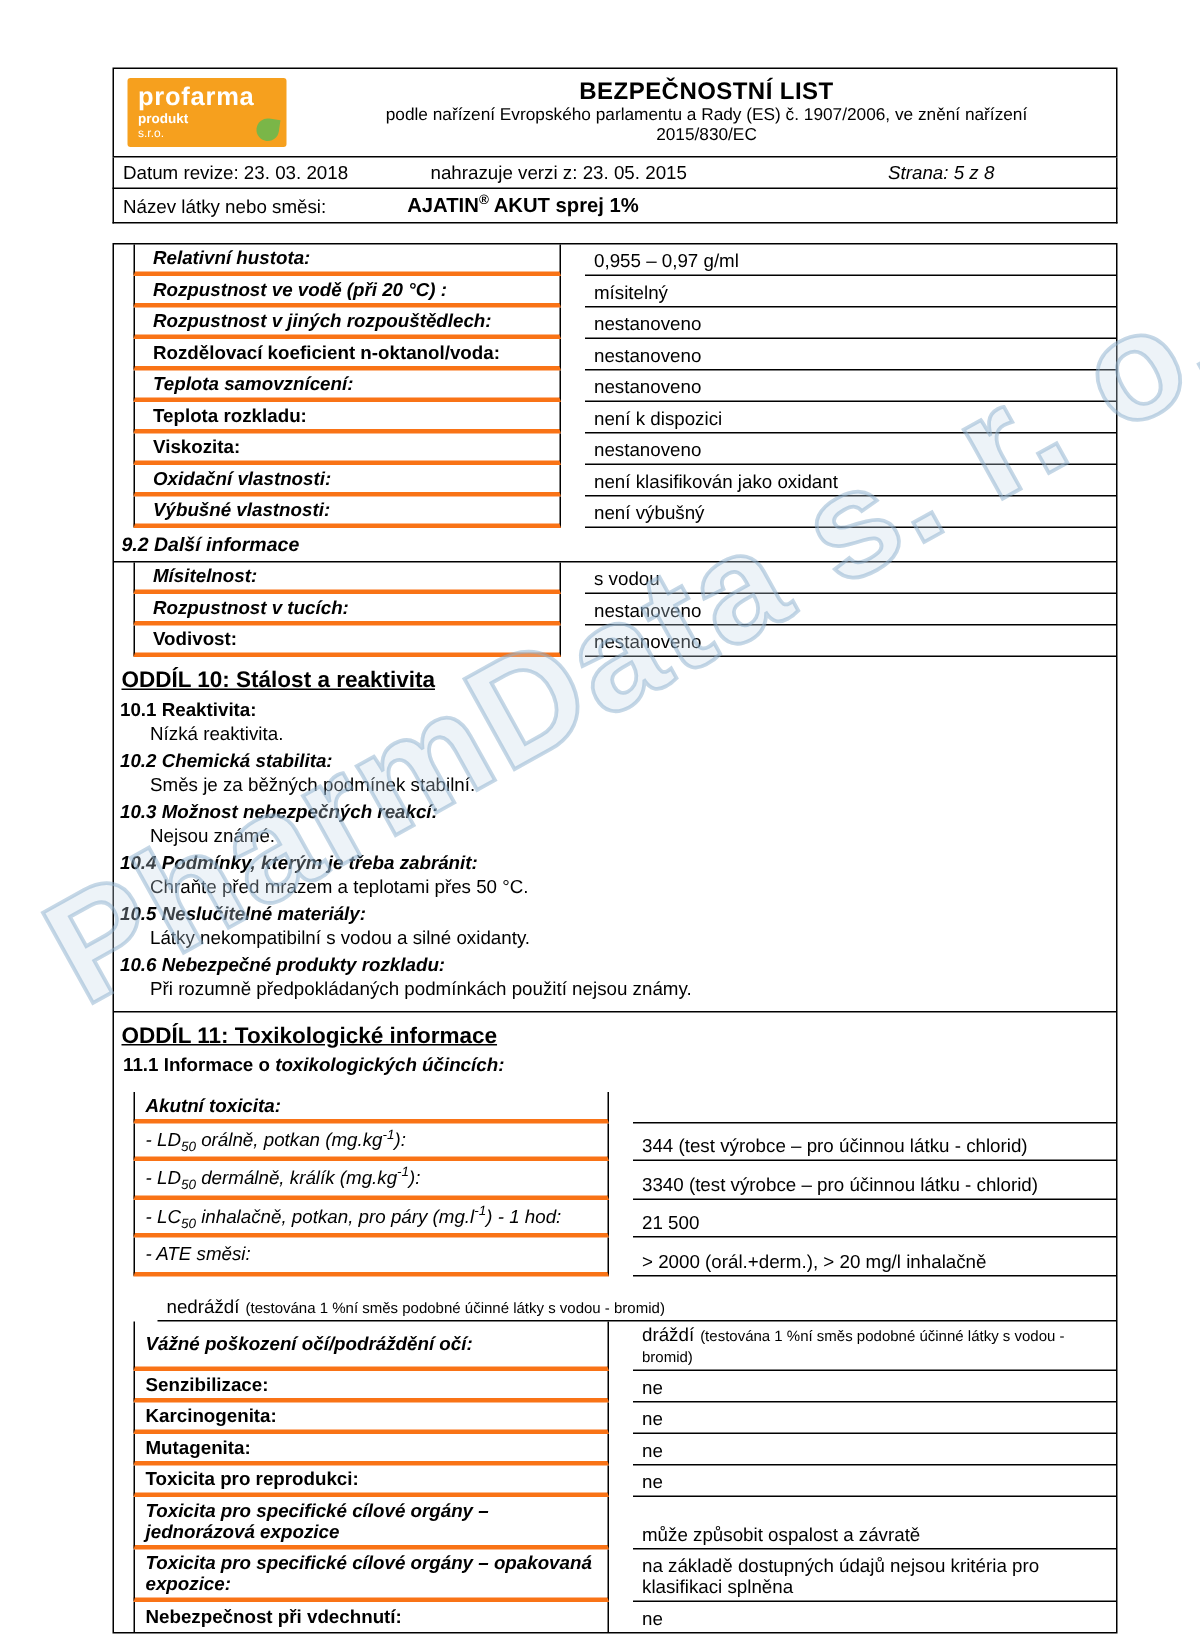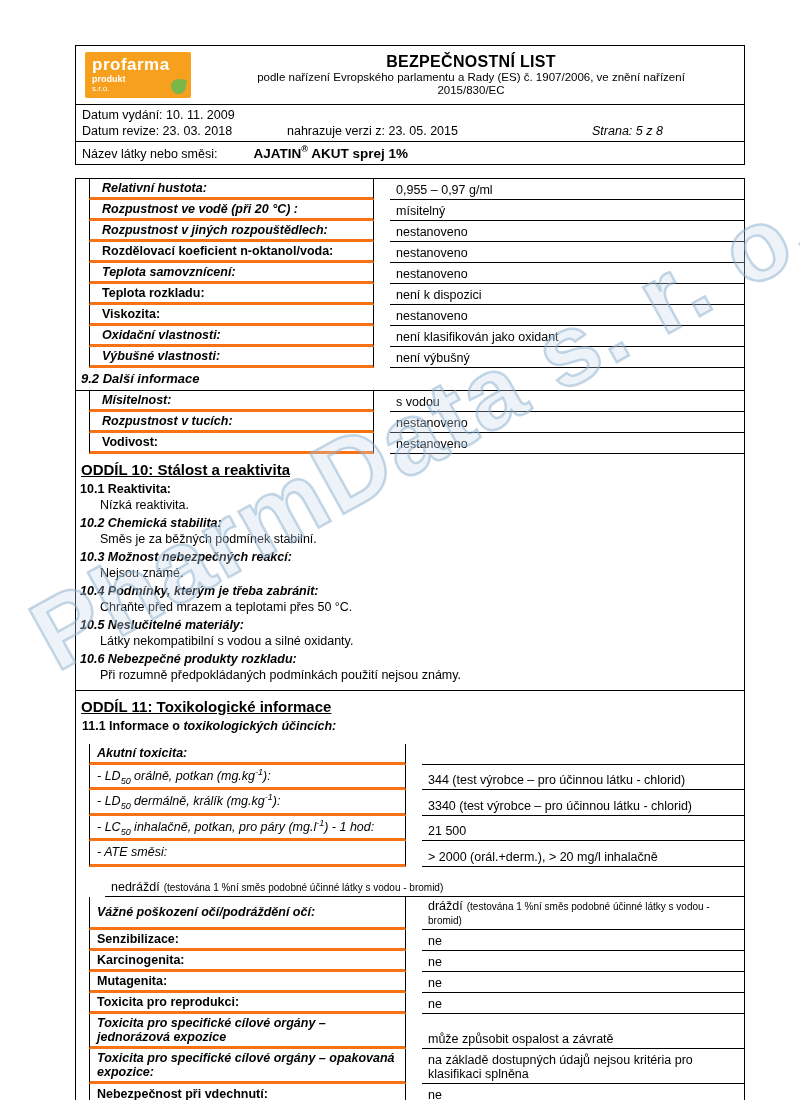--- a/index.html
+++ b/index.html
@@ -22,21 +22,21 @@
   .header-text{flex:1;margin-left:122px;text-align:center;padding:4px 4px;}
   .doc-title{font-size:16px;font-weight:bold;letter-spacing:.3px;}
   .doc-subtitle{font-size:11.5px;line-height:13.5px;}
 
   
   .meta-box{border-top:none;padding:2px 6px;font-size:12.5px;line-height:16px;}
   .meta-row2{display:flex;}
   .meta-revised{width:205px;}
   .meta-replaces{width:305px;}
   .meta-page{flex:1;font-style:italic;}
-  .name-box{border-top:none;padding:2px 6px 3px 6px;font-size:12.5px;display:flex;align-items:baseline;gap:3px;}
+  .name-box{border-top:none;padding:2px 6px 3px 6px;font-size:12.5px;display:flex;align-items:baseline;gap:21px;}
   .subst-name{font-weight:bold;font-size:13.5px;margin-left:33px;}
   sup.reg{font-size:9px;}
 
   
   .main-box{margin-top:13px;border:1px solid #000;}
 
   
   .row{display:flex;align-items:stretch;min-height:20px;}
   .row.tall{min-height:30px;}
   .row.tall2{min-height:32px;}
@@ -94,21 +94,20 @@
       </div>
     </div>
     <div class="header-text">
       <div class="doc-title">BEZPEČNOSTNÍ LIST</div>
       <div class="doc-subtitle">podle nařízení Evropského parlamentu a Rady (ES) č. 1907/2006, ve znění nařízení</div>
       <div class="doc-subtitle">2015/830/EC</div>
     </div>
   </div>
 
   <div class="box meta-box">
-    <div class="meta-row1">Datum vydání: 10. 11. 2009</div>
     <div class="meta-row2">
       <span class="meta-revised">Datum revize: 23. 03. 2018</span>
       <span class="meta-replaces">nahrazuje verzi z: 23. 05. 2015</span>
       <span class="meta-page">Strana: 5 z 8</span>
     </div>
   </div>
 
   <div class="box name-box">
     <span>Název látky nebo směsi:</span>
     <span class="subst-name"><span>AJATIN</span><sup class="reg">®</sup><span> AKUT sprej 1%</span></span>

